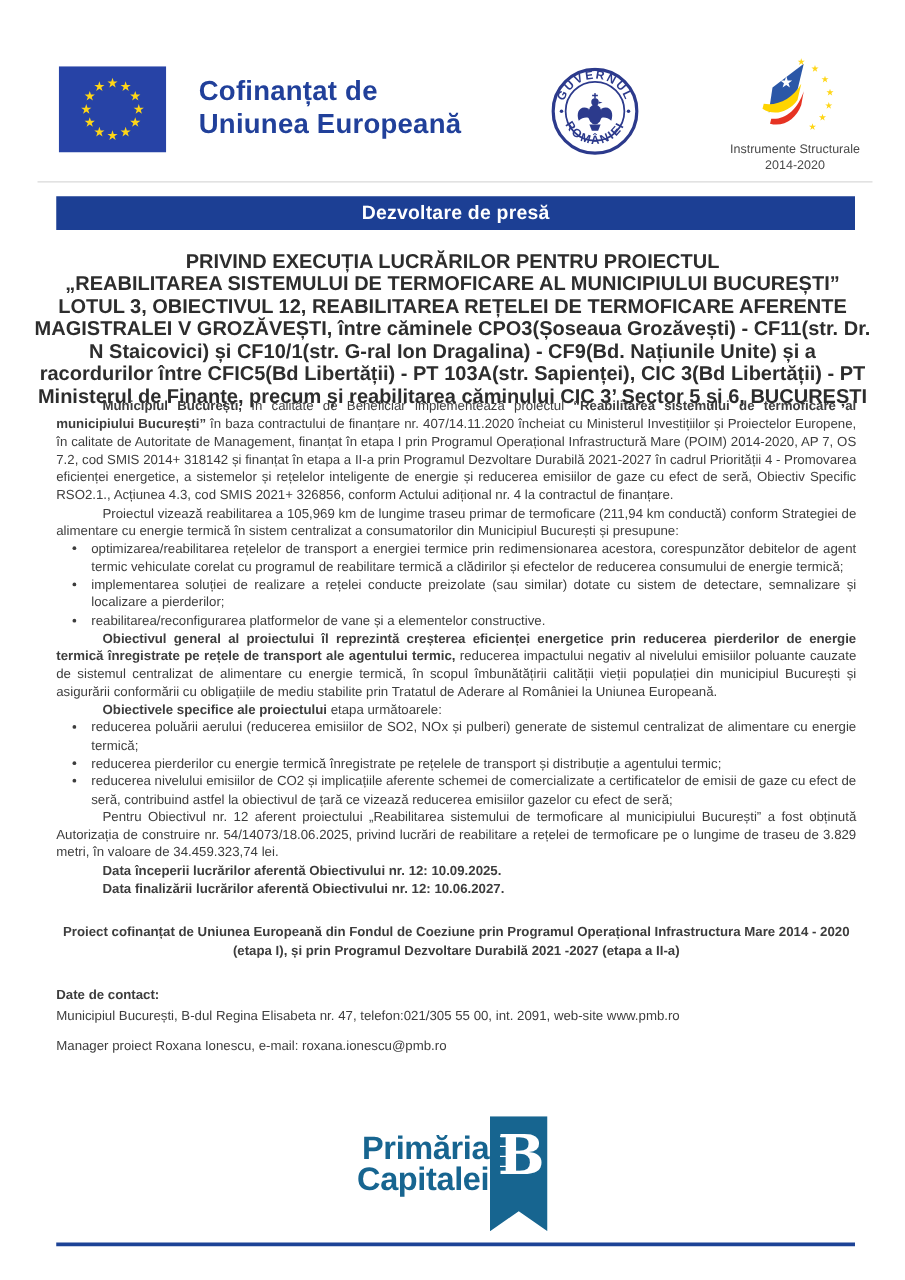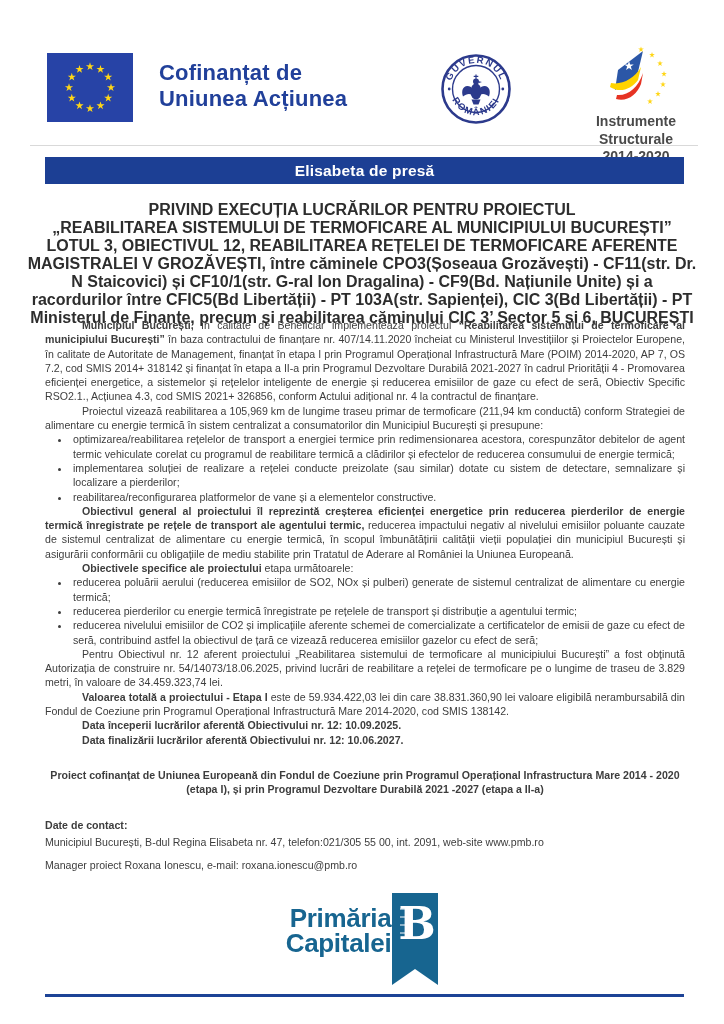--- a/index.html
+++ b/index.html
@@ -8,21 +8,21 @@
     position:relative; width:724px; height:1024px; margin:0 auto;
     background:#ffffff; overflow:hidden;
     font-family:"Liberation Sans", sans-serif; color:#3d3d3d;
   }
   
   .eu-block { position:absolute; left:47px; top:53px; display:flex; gap:26px; align-items:flex-start; }
   .eu-flag { display:block; }
   .eu-text { color:#21409A; font-weight:bold; font-size:22px; line-height:1.2; padding-top:7px; letter-spacing:0.2px; }
   .gov-block { position:absolute; left:441px; top:54px; }
   .is-block { position:absolute; left:578px; top:46px; width:116px; text-align:center; }
-  .is-caption { margin-top:1px; font-size:14px; font-weight:bold; color:#4a4a4a; line-height:1.25; }
+  .is-caption { margin-top:1px; font-size:10px; font-weight:normal; color:#4a4a4a; line-height:1.25; }
   
   .hairline { position:absolute; left:30px; top:145px; width:668px; height:1px; background:#d9d9d9; }
   .banner {
     position:absolute; left:45px; top:157px; width:639px; height:27px;
     background:#1C3F94; color:#ffffff; font-weight:bold; font-size:15.5px;
     text-align:center; line-height:27px; letter-spacing:0.2px;
   }
   
   .title {
     position:absolute; left:24px; top:201px; width:676px;
@@ -74,21 +74,21 @@
         <use href="#st-eu" transform="translate(43,55.5) scale(4.3)"></use>
         <use href="#st-eu" transform="translate(32.5,52.7) scale(4.3)"></use>
         <use href="#st-eu" transform="translate(24.8,45) scale(4.3)"></use>
         <use href="#st-eu" transform="translate(22,34.5) scale(4.3)"></use>
         <use href="#st-eu" transform="translate(24.8,24) scale(4.3)"></use>
         <use href="#st-eu" transform="translate(32.5,16.3) scale(4.3)"></use>
       </g>
     </svg>
     <div class="eu-text">
       <div>Cofinanțat de</div>
-      <div>Uniunea Acțiunea</div>
+      <div>Uniunea Europeană</div>
     </div>
   </div>
 
   <div class="gov-block">
     <svg width="70" height="70" viewBox="0 0 70 70">
       <circle cx="35" cy="35" r="33.5" fill="#ffffff" stroke="#2C3A8C" stroke-width="2.6"></circle>
       <circle cx="35" cy="35" r="23.5" fill="#ffffff" stroke="#2C3A8C" stroke-width="1.4"></circle>
       <path id="gov-arc-top" d="M 9,35 A 26,26 0 0 1 61,35" fill="none"></path>
       <path id="gov-arc-bot" d="M 9,35 A 26,26 0 0 0 61,35" fill="none"></path>
       <text font-size="9.5" font-weight="bold" fill="#2C3A8C" letter-spacing="1.5" font-family="Liberation Sans, sans-serif">
@@ -133,21 +133,21 @@
     </svg>
     <div class="is-caption">
       <div>Instrumente Structurale</div>
       <div>2014-2020</div>
     </div>
   </div>
 
   <div class="hairline"></div>
 
   <div class="banner">
-    <span>Elisabeta de presă</span>
+    <span>Dezvoltare de presă</span>
   </div>
 
   <div class="title">
     <div>PRIVIND EXECUȚIA LUCRĂRILOR PENTRU PROIECTUL</div>
     <div>„REABILITAREA SISTEMULUI DE TERMOFICARE AL MUNICIPIULUI BUCUREȘTI”</div>
     <div>LOTUL 3, OBIECTIVUL 12, REABILITAREA REȚELEI DE TERMOFICARE AFERENTE MAGISTRALEI V GROZĂVEȘTI, între căminele CPO3(Șoseaua Grozăvești) - CF11(str. Dr. N Staicovici) și CF10/1(str. G-ral Ion Dragalina) - CF9(Bd. Națiunile Unite) și a racordurilor între CFIC5(Bd Libertății) - PT 103A(str. Sapienței), CIC 3(Bd Libertății)  - PT Ministerul de Finanțe, precum și reabilitarea căminului CIC 3’ Sector 5 și 6, BUCUREȘTI</div>
   </div>
 
   <main class="content">
     <p class="ind"><b>Municipiul București,</b><span>  în calitate de Beneficiar implementează proiectul </span><b>“Reabilitarea sistemului de termoficare al municipiului București”</b><span> în baza contractului de finanțare nr. 407/14.11.2020 încheiat cu Ministerul Investițiilor și Proiectelor Europene, în calitate de Autoritate de Management, finanțat în etapa I prin Programul Operațional Infrastructură Mare (POIM) 2014-2020, AP 7, OS 7.2, cod SMIS 2014+ 318142 și finanțat în etapa a II-a prin Programul Dezvoltare Durabilă 2021-2027 în cadrul Priorității 4 - Promovarea eficienței energetice, a sistemelor și rețelelor inteligente de energie și reducerea emisiilor de gaze cu efect de seră, Obiectiv Specific RSO2.1., Acțiunea 4.3, cod SMIS 2021+ 326856, conform Actului adițional nr. 4 la contractul de finanțare.</span></p>
@@ -158,21 +158,20 @@
       <li>reabilitarea/reconfigurarea platformelor de vane și a elementelor constructive.</li>
     </ul>
     <p class="ind"><b>Obiectivul general al proiectului îl reprezintă creșterea eficienței energetice prin reducerea pierderilor de energie termică înregistrate pe rețele de transport ale agentului termic, </b><span>reducerea impactului negativ al nivelului emisiilor poluante cauzate de sistemul centralizat de alimentare cu energie termică, în scopul îmbunătățirii calității vieții populației din municipiul București și asigurării conformării cu obligațiile de mediu stabilite prin Tratatul de Aderare al României la Uniunea Europeană.</span></p>
     <p class="ind"><b>Obiectivele specifice ale proiectului</b><span> etapa următoarele:</span></p>
     <ul>
       <li>reducerea poluării aerului (reducerea emisiilor de SO2, NOx și pulberi) generate de sistemul centralizat de alimentare cu energie termică;</li>
       <li>reducerea pierderilor cu energie termică înregistrate pe rețelele de transport și distribuție a agentului termic;</li>
       <li>reducerea nivelului emisiilor de CO2 și implicațiile aferente schemei de comercializate a certificatelor de emisii de gaze cu efect de seră, contribuind astfel la obiectivul de țară ce vizează reducerea emisiilor gazelor cu efect de seră;</li>
     </ul>
     <p class="ind">Pentru Obiectivul nr. 12 aferent proiectului „Reabilitarea sistemului de termoficare al municipiului București” a fost obținută Autorizația de construire nr. 54/14073/18.06.2025, privind lucrări de reabilitare a rețelei de termoficare pe o lungime de traseu de 3.829 metri, în valoare de 34.459.323,74 lei.</p>
-    <p class="ind"><b>Valoarea totală a proiectului - Etapa I </b><span>este de 59.934.422,03 lei din care 38.831.360,90 lei valoare eligibilă nerambursabilă din Fondul de Coeziune prin Programul Operațional Infrastructură Mare 2014-2020, cod SMIS 138142.</span></p>
     <p class="ind bold">Data începerii lucrărilor aferentă Obiectivului nr. 12: 10.09.2025.</p>
     <p class="ind bold">Data finalizării lucrărilor aferentă Obiectivului nr. 12: 10.06.2027.</p>
     <p class="cofin">Proiect cofinanțat de Uniunea Europeană din Fondul de Coeziune prin Programul Operațional Infrastructura Mare 2014 - 2020 (etapa I), și prin Programul Dezvoltare Durabilă 2021 -2027 (etapa a II-a)</p>
     <p class="contact-label">Date de contact:</p>
     <p class="contact-line">Municipiul București, B-dul Regina Elisabeta nr. 47, telefon:021/305 55 00, int. 2091, web-site www.pmb.ro</p>
     <p class="contact-line gap">Manager proiect Roxana Ionescu, e-mail: roxana.ionescu@pmb.ro</p>
   </main>
 
   <div class="footer">
     <div class="primaria-text">

